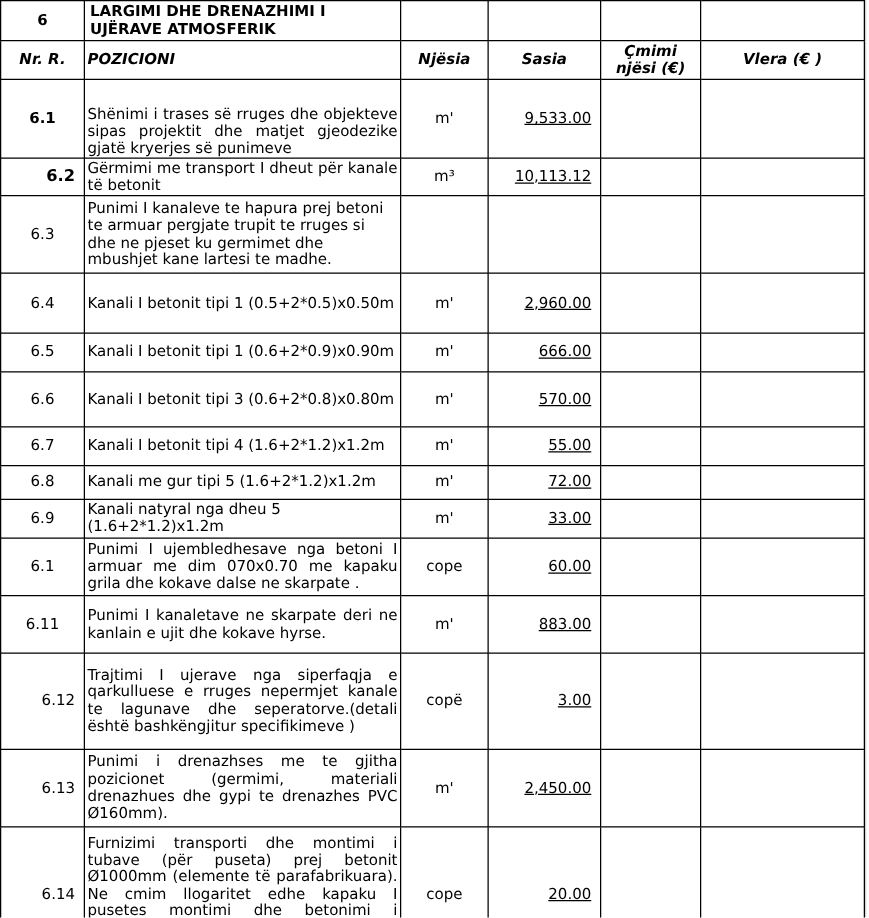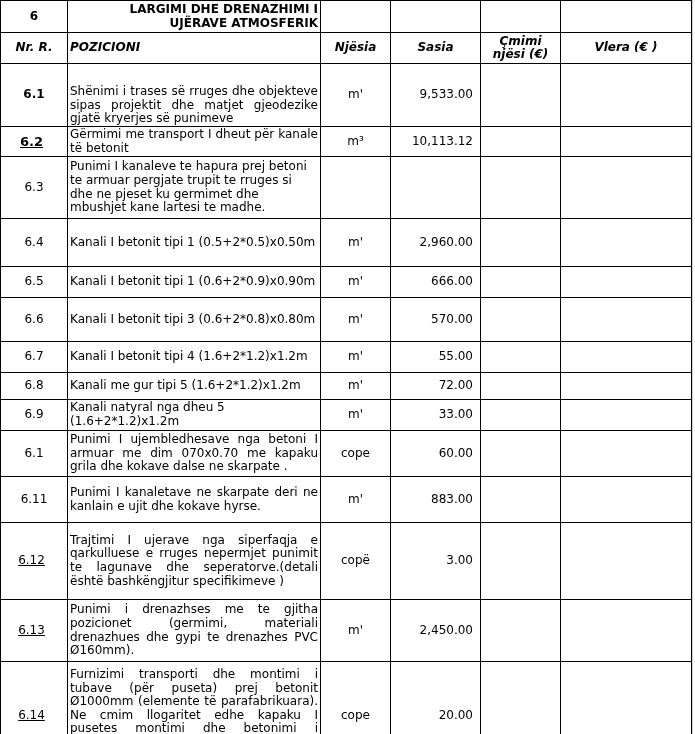--- a/index.html
+++ b/index.html
@@ -9,45 +9,45 @@
   table { position: absolute; left: 0; top: 0; border-collapse: collapse; table-layout: fixed; width: 691px; font-size: 12px; }
   td { border: 1px solid #000; padding: 0 2px; vertical-align: middle; line-height: 13.6px; overflow: hidden; }
   col.c1 { width: 67px; }
   col.c2 { width: 253px; }
   col.c3 { width: 70px; }
   col.c4 { width: 90px; }
   col.c5 { width: 80px; }
   col.c6 { width: 131px; }
   .bold { font-weight: bold; }
   .center { text-align: center; }
-  .right { text-align: right; padding-right: 7px; }
+  .right { text-align: right; padding-right: 7px; text-decoration: underline; }
   .just { text-align: justify; text-align-last: left; }
   .justfull { text-align: justify; }
   .nr { text-align: center; }
-  .nr-right { text-align: center; padding-right: 7px; text-decoration: underline; }
+  .nr-right { text-align: right; padding-right: 7px; }
 </style>
 </head>
 <body>
 
 <div class="sheet">
   <div class="gl" style="left:692px;top:0;width:1px;height:734px;"></div>
 
   <table>
     <colgroup>
       <col class="c1">
         <col class="c2">
         <col class="c3">
         <col class="c4">
         <col class="c5">
         <col class="c6">
     </colgroup>
     <tbody>
       <tr style="height:32px;">
         <td class="bold center">6</td>
-        <td class="bold" style="padding-left:4px;text-align:right;">LARGIMI DHE DRENAZHIMI I UJËRAVE ATMOSFERIK</td>
+        <td class="bold" style="padding-left:4px;">LARGIMI DHE DRENAZHIMI I UJËRAVE ATMOSFERIK</td>
         <td></td>
         <td></td>
         <td></td>
         <td></td>
       </tr>
       <tr style="height:31px;font-style:italic;">
         <td class="bold center">Nr. R.</td>
         <td class="bold">POZICIONI</td>
         <td class="bold center">Njësia</td>
         <td class="bold center">Sasia</td>
@@ -138,21 +138,21 @@
       <tr style="height:46px;">
         <td class="nr">6.11</td>
         <td class="just">Punimi I kanaletave ne skarpate  deri ne kanlain e ujit dhe kokave hyrse.</td>
         <td class="center">m'</td>
         <td class="right">883.00</td>
         <td></td>
         <td></td>
       </tr>
       <tr style="height:77px;">
         <td class="nr-right">6.12</td>
-        <td class="just">Trajtimi I ujerave nga siperfaqja e qarkulluese e rruges nepermjet punimit te lagunave dhe seperatorve.(detali është bashkëngjitur specifikimeve )</td>
+        <td class="just">Trajtimi I ujerave nga siperfaqja e qarkulluese e rruges nepermjet kanale te lagunave dhe seperatorve.(detali është bashkëngjitur specifikimeve )</td>
         <td class="center">copë</td>
         <td class="right">3.00</td>
         <td></td>
         <td></td>
       </tr>
       <tr style="height:62px;">
         <td class="nr-right">6.13</td>
         <td class="just">Punimi i drenazhses me te gjitha pozicionet (germimi, materiali drenazhues dhe gypi te drenazhes PVC Ø160mm).</td>
         <td class="center">m'</td>
         <td class="right">2,450.00</td>

